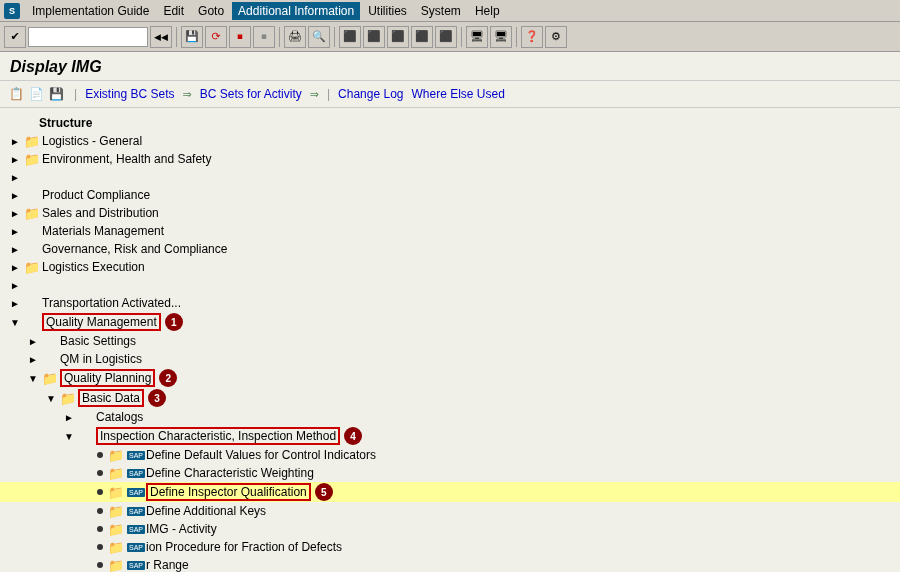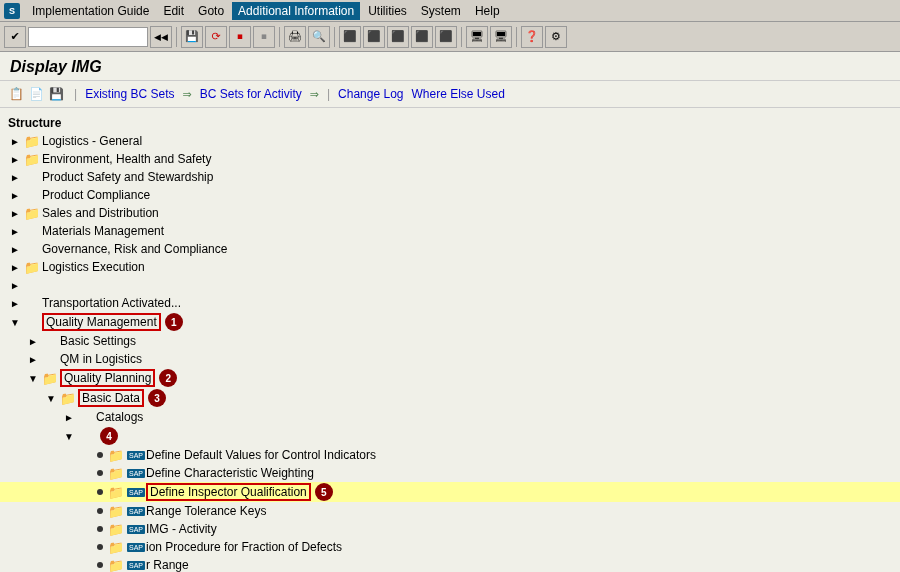--- a/index.html
+++ b/index.html
@@ -135,20 +135,21 @@
     .tree-area {
       flex: 1;
       overflow: auto;
       padding: 6px 0;
     }
     .structure-label {
       font-weight: bold;
       padding: 2px 8px;
       font-size: 12px;
       color: #000;
+      margin-left: 31px;
     }
 
     
     .tree-item {
       display: flex;
       align-items: center;
       padding: 1px 0;
       cursor: pointer;
       white-space: nowrap;
     }
@@ -289,21 +290,20 @@
       <span class="tree-toggle">►</span>
       <span class="tree-icon">
           <span style="color:#e8c84a; font-size:13px;">📁</span>
         </span>
       <span class="tree-label">Environment, Health and Safety</span>
     </div>
 
     <div class="tree-item" style="padding-left:8px;">
       <span class="tree-toggle">►</span>
       <span class="tree-icon" style="width:16px;"></span>
-      <span class="tree-label">Product Safety and Stewardship</span>
     </div>
 
     <div class="tree-item" style="padding-left:8px;">
       <span class="tree-toggle">►</span>
       <span class="tree-icon" style="width:16px;"></span>
       <span class="tree-label">Product Compliance</span>
     </div>
 
     <div class="tree-item" style="padding-left:8px;">
       <span class="tree-toggle">►</span>
@@ -389,20 +389,23 @@
 
     <div class="tree-item" style="padding-left:62px;">
       <span class="tree-toggle">►</span>
       <span class="tree-icon" style="width:16px;"></span>
       <span class="tree-label">Catalogs</span>
     </div>
 
     <div class="tree-item" style="padding-left:62px;">
       <span class="tree-toggle">▼</span>
       <span class="tree-icon" style="width:16px;"></span>
+      <span class="tree-label">
+        <span class="red-box">Inspection Characteristic, Inspection Method</span>
+      </span>
       <span class="circle-num">4</span>
     </div>
 
     <div class="tree-item" style="padding-left:80px;">
       <span style="width:14px;"></span>
       <span class="bullet"></span>
       <span class="tree-icon">
           <span style="color:#e8c84a; font-size:13px;">📁</span>
         </span>
       <span class="tree-icon">
@@ -440,21 +443,21 @@
 
     <div class="tree-item" style="padding-left:80px;">
       <span style="width:14px;"></span>
       <span class="bullet"></span>
       <span class="tree-icon">
           <span style="color:#e8c84a; font-size:13px;">📁</span>
         </span>
       <span class="tree-icon">
           <span style="background:#0a5e8a;color:white;font-size:7px;padding:1px 2px;border-radius:1px;">SAP</span>
         </span>
-      <span class="tree-label">Range Tolerance Keys</span>
+      <span class="tree-label">Define Additional Keys</span>
     </div>
 
     <div class="tree-item" style="padding-left:80px;">
       <span style="width:14px;"></span>
       <span class="bullet"></span>
       <span class="tree-icon">
           <span style="color:#e8c84a; font-size:13px;">📁</span>
         </span>
       <span class="tree-icon">
           <span style="background:#0a5e8a;color:white;font-size:7px;padding:1px 2px;border-radius:1px;">SAP</span>

